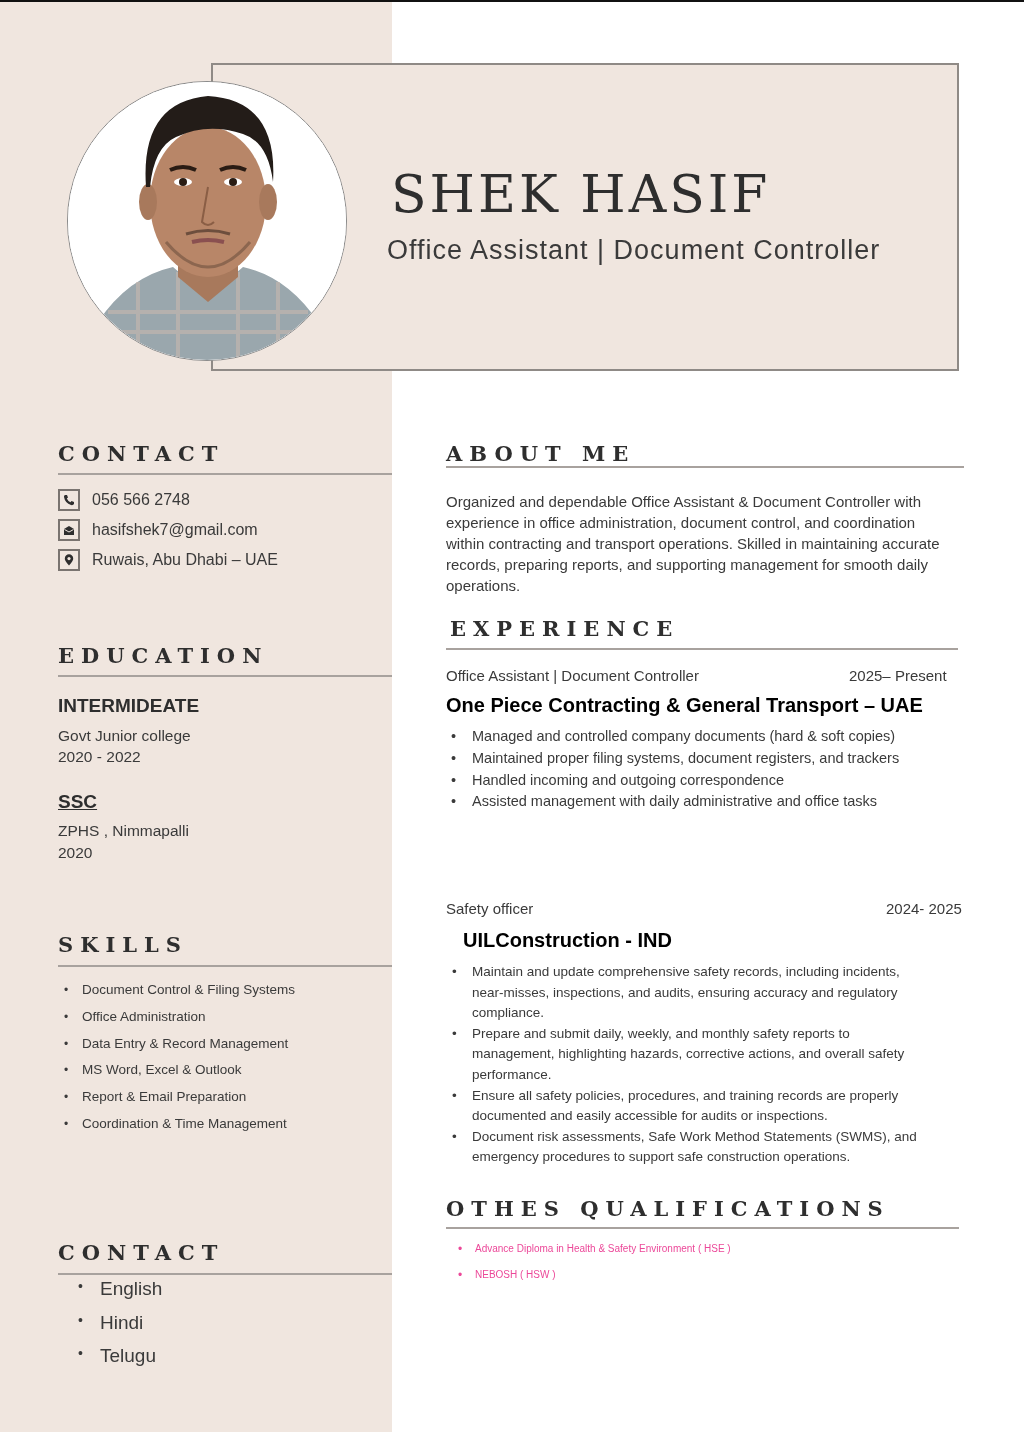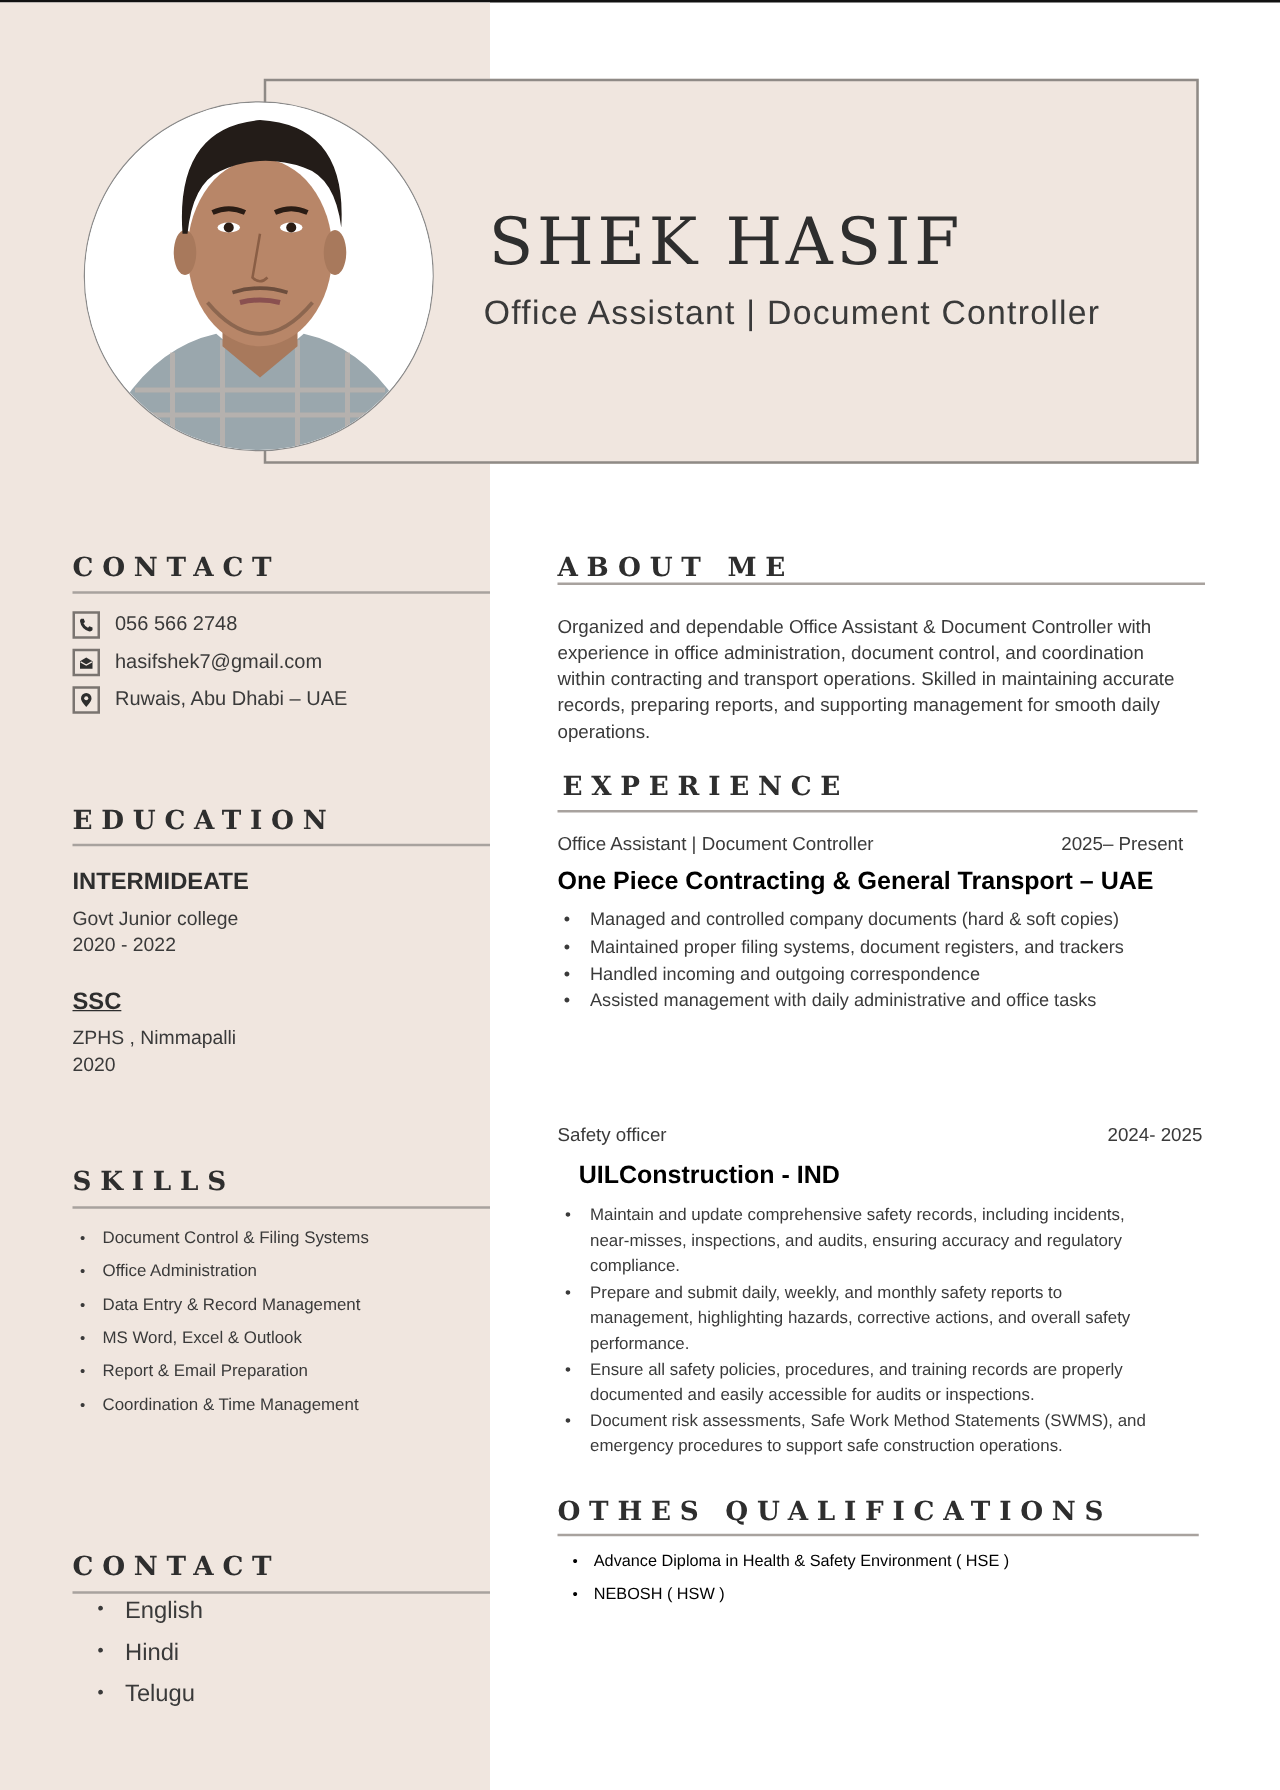--- a/index.html
+++ b/index.html
@@ -45,21 +45,21 @@
   .job-company { position:absolute; left:446px; font-size:20px; font-weight:bold; color:#000000; }
   .job-bullets { position:absolute; left:450px; list-style:none; }
   .job-bullets li { position:relative; padding-left:22px; color:#3a3a3a; }
   .job-bullets li::before { content:"•"; position:absolute; left:1px; top:0; }
   .jb1 li { font-size:14.5px; height:21.8px; line-height:20px; }
   .jb2 { width:480px; }
   .jb2 li { font-size:13.5px; line-height:20.6px; }
   .jb2 li::before { left:2px; }
 
   .qual-list { position:absolute; left:458px; top:1240px; list-style:none; }
-  .qual-list li { font-size:13px; height:26px; line-height:18px; position:relative; padding-left:17px; color:#000000; }
+  .qual-list li { font-size:10px; height:26px; line-height:18px; position:relative; padding-left:17px; color:#ec4899; }
   .qual-list li::before { content:"•"; position:absolute; left:0; top:0; font-size:12px; }
 </style>
 </head>
 <body>
 
 <div class="top-line"></div>
 <div class="left-panel"></div>
 
 <div class="header-box"></div>
 

